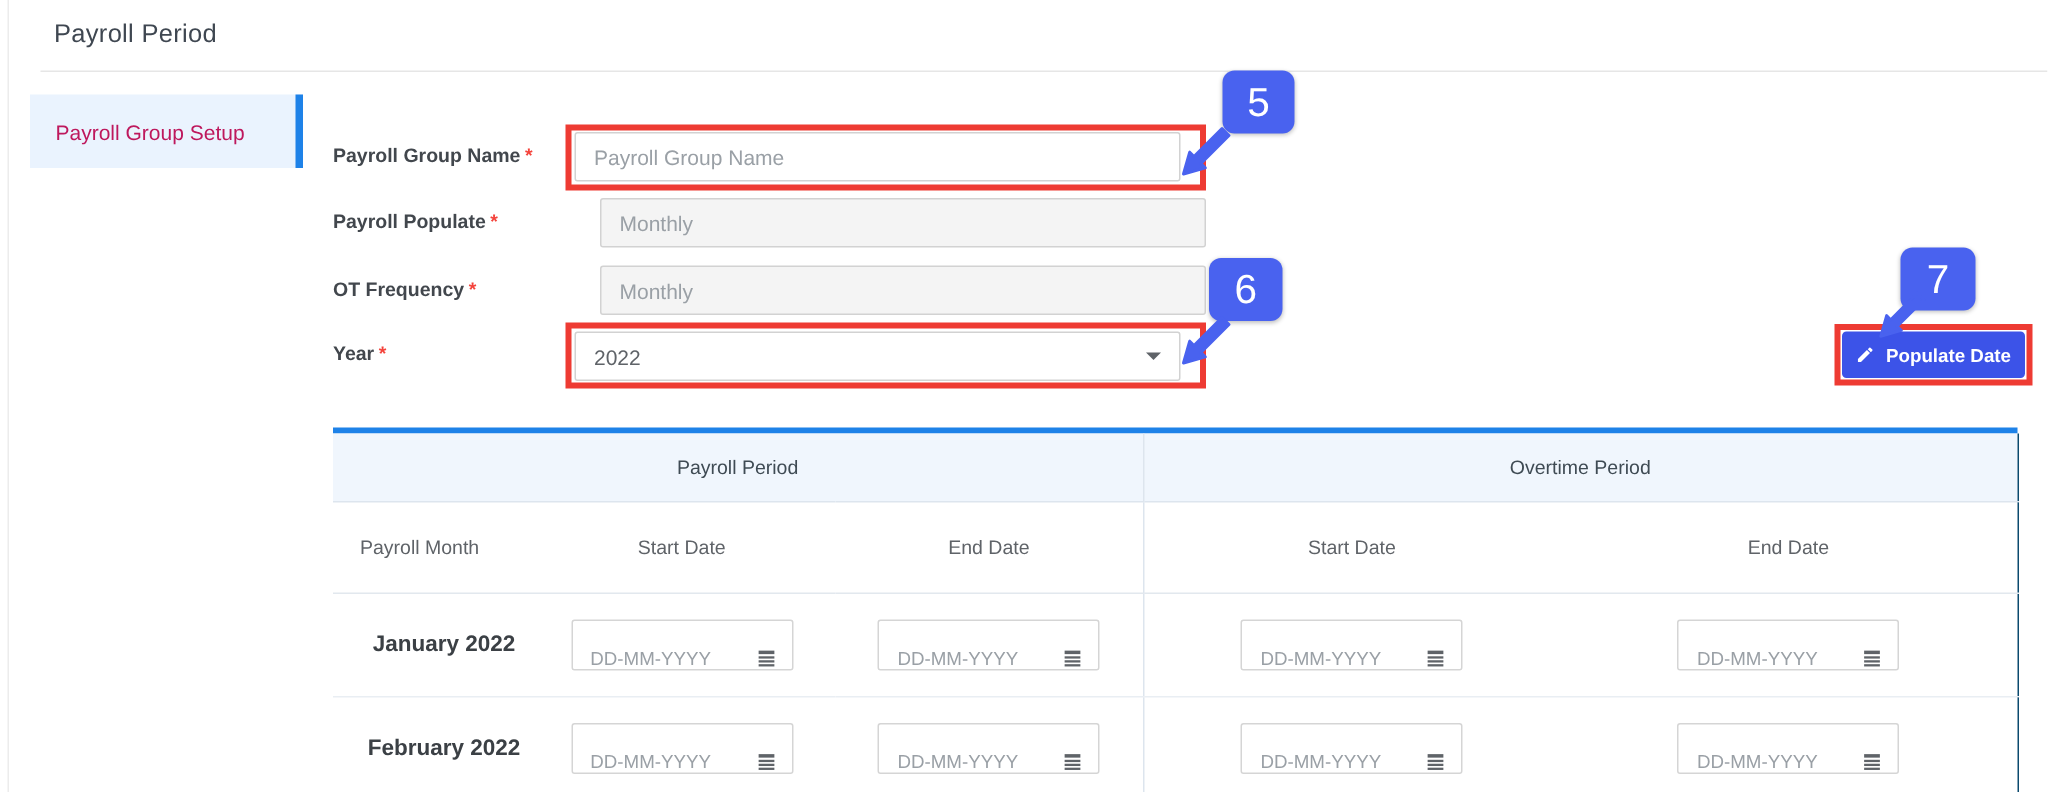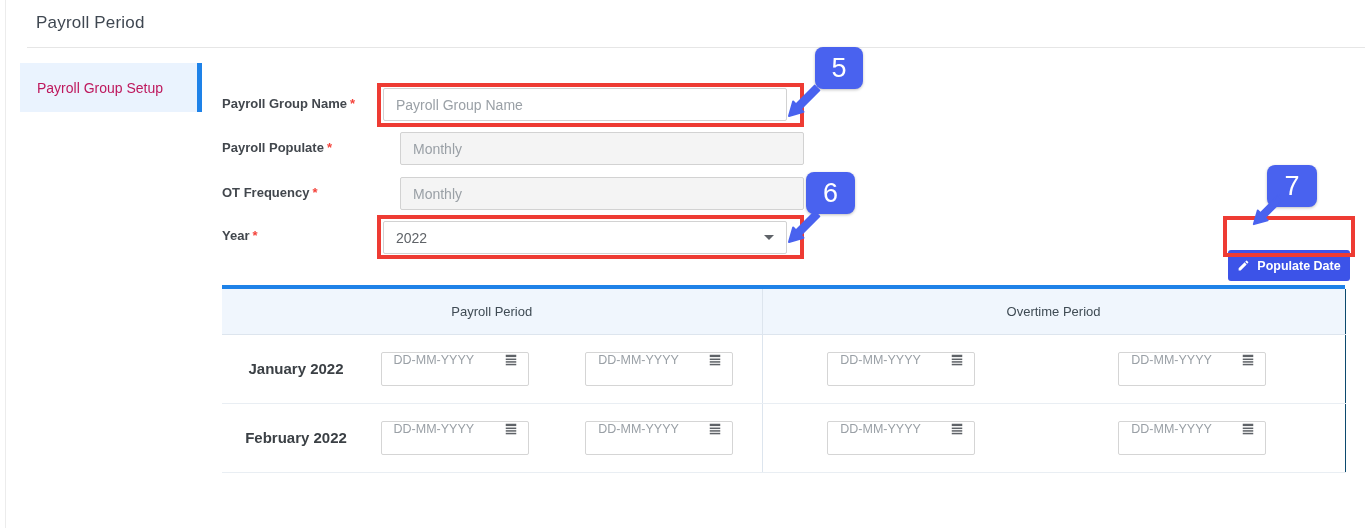--- a/index.html
+++ b/index.html
@@ -62,21 +62,21 @@
   .a5 { left: 785px; top: 80px; }
   .a6 { left: 785px; top: 206px; }
   .a7 { left: 1250px; top: 190px; }
 
   
   .populate-btn {
     left: 1228px; top: 221px; width: 122px; height: 31px;
     background: #3c53e8; border: none; border-radius: 3px;
     color: #fff; font-size: 12.5px; font-weight: 700;
     display: flex; align-items: center; justify-content: center; gap: 7px;
-    cursor: pointer; font-family: inherit; margin-top: 29px;
+    cursor: pointer; font-family: inherit;
   }
 
   
   .period-table-wrap { left: 222px; top: 285px; width: 1123px; border-top: 4px solid #1e82e8; }
   table { width: 100%; border-collapse: collapse; table-layout: fixed; }
   th, td { font-weight: 400; }
   .group-row th {
     height: 45px; background: #f0f6fd; font-size: 13px; font-weight: 500;
     color: #3f4b54; text-align: center; border-bottom: 1px solid #dde5ee;
   }
@@ -85,21 +85,21 @@
     text-align: center; border-bottom: 1px solid #e2e8ee;
   }
   .sub-row th.month-h { text-align: left; padding-left: 18px; }
   .sec-divider { border-right: 1px solid #dde5ee; }
   .table-right { border-right: 1px solid #0c4a6e; }
   .data-row td { height: 69px; border-bottom: 1px solid #e9eef3; text-align: center; }
   .month-cell { text-align: center; padding-left: 18px; font-size: 15px; font-weight: 700; color: #3b4045; }
   .date-input {
     width: 148px; height: 34px; margin: 0 auto;
     border: 1px solid #d5d5d5; border-radius: 2px; background: #fff;
-    display: flex; align-items: flex-start; padding: 0 10px 0 12px;
+    display: flex; align-items: flex-end; padding: 0 10px 0 12px;
     font-size: 12.5px; color: #9aa0a6; cursor: pointer;
   }
   .date-input .cal { margin-left: auto; display: flex; }
 </style>
 </head>
 <body>
 
 <div class="abs left-edge"></div>
 <div class="abs page-title">Payroll Period</div>
 <div class="abs title-divider"></div>
@@ -160,20 +160,27 @@
         <col style="width:205px">
         <col style="width:205px">
       <col style="width:278px">
         <col style="width:305px">
     </colgroup>
     <tbody>
         <tr class="group-row">
       <th colspan="3" class="sec-divider">Payroll Period</th>
       <th colspan="2" class="table-right">Overtime Period</th>
     </tr>
+    <tr class="sub-row">
+      <th class="month-h">Payroll Month</th>
+      <th>Start Date</th>
+      <th class="sec-divider">End Date</th>
+      <th>Start Date</th>
+      <th class="table-right">End Date</th>
+    </tr>
 
     <tr class="data-row">
       <td class="month-cell">January 2022</td>
       <td>
             <div class="date-input">
               <span>DD-MM-YYYY</span>
               <span class="cal">
                 <svg width="14" height="14" viewBox="0 0 24 24" fill="#5f6368">
                   <rect x="3" y="3" width="18" height="4"></rect>
                   <rect x="3" y="9.5" width="18" height="2.6"></rect>

